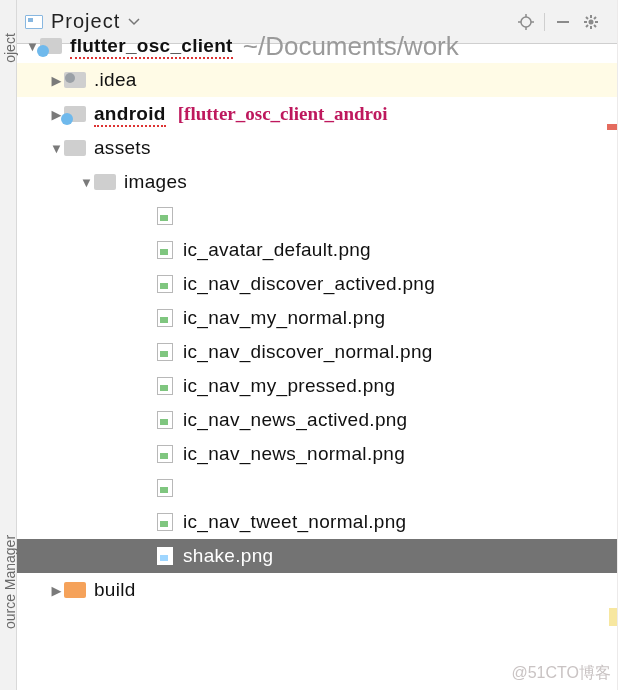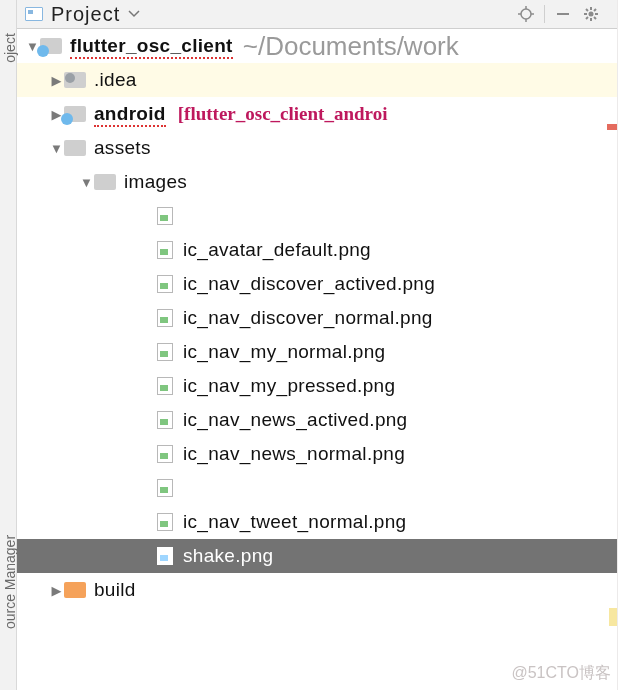--- a/index.html
+++ b/index.html
@@ -27,21 +27,21 @@
     left: -65px;
     width: 150px;
     text-align: center;
     font-size: 14px;
     color: #6a6a6a;
     transform: rotate(-90deg);
   }
   .toolbar {
     position: absolute;
     left: 17px; right: 0; top: 0;
-    height: 29px;
+    height: 44px;
     background: #f2f2f2;
     border-bottom: 1px solid #cfcfcf;
     display: flex;
     align-items: center;
     padding: 0 16px 0 8px;
     gap: 8px;
   }
   .proj-icon {
     width: 18px; height: 14px;
     background: #fff;
@@ -221,26 +221,26 @@
       <span class="lbl">ic_avatar_default.png</span>
     </div>
   <div class="row">
       <span class="ind" style="width:132px"></span>
       <span class="file-icon"></span>
       <span class="lbl">ic_nav_discover_actived.png</span>
     </div>
   <div class="row">
       <span class="ind" style="width:132px"></span>
       <span class="file-icon"></span>
+      <span class="lbl">ic_nav_my_normal.png</span>
+    </div>
+  <div class="row">
+      <span class="ind" style="width:132px"></span>
+      <span class="file-icon"></span>
       <span class="lbl">ic_nav_discover_normal.png</span>
-    </div>
-  <div class="row">
-      <span class="ind" style="width:132px"></span>
-      <span class="file-icon"></span>
-      <span class="lbl">ic_nav_my_normal.png</span>
     </div>
   <div class="row">
       <span class="ind" style="width:132px"></span>
       <span class="file-icon"></span>
       <span class="lbl">ic_nav_my_pressed.png</span>
     </div>
   <div class="row">
       <span class="ind" style="width:132px"></span>
       <span class="file-icon"></span>
       <span class="lbl">ic_nav_news_actived.png</span>

